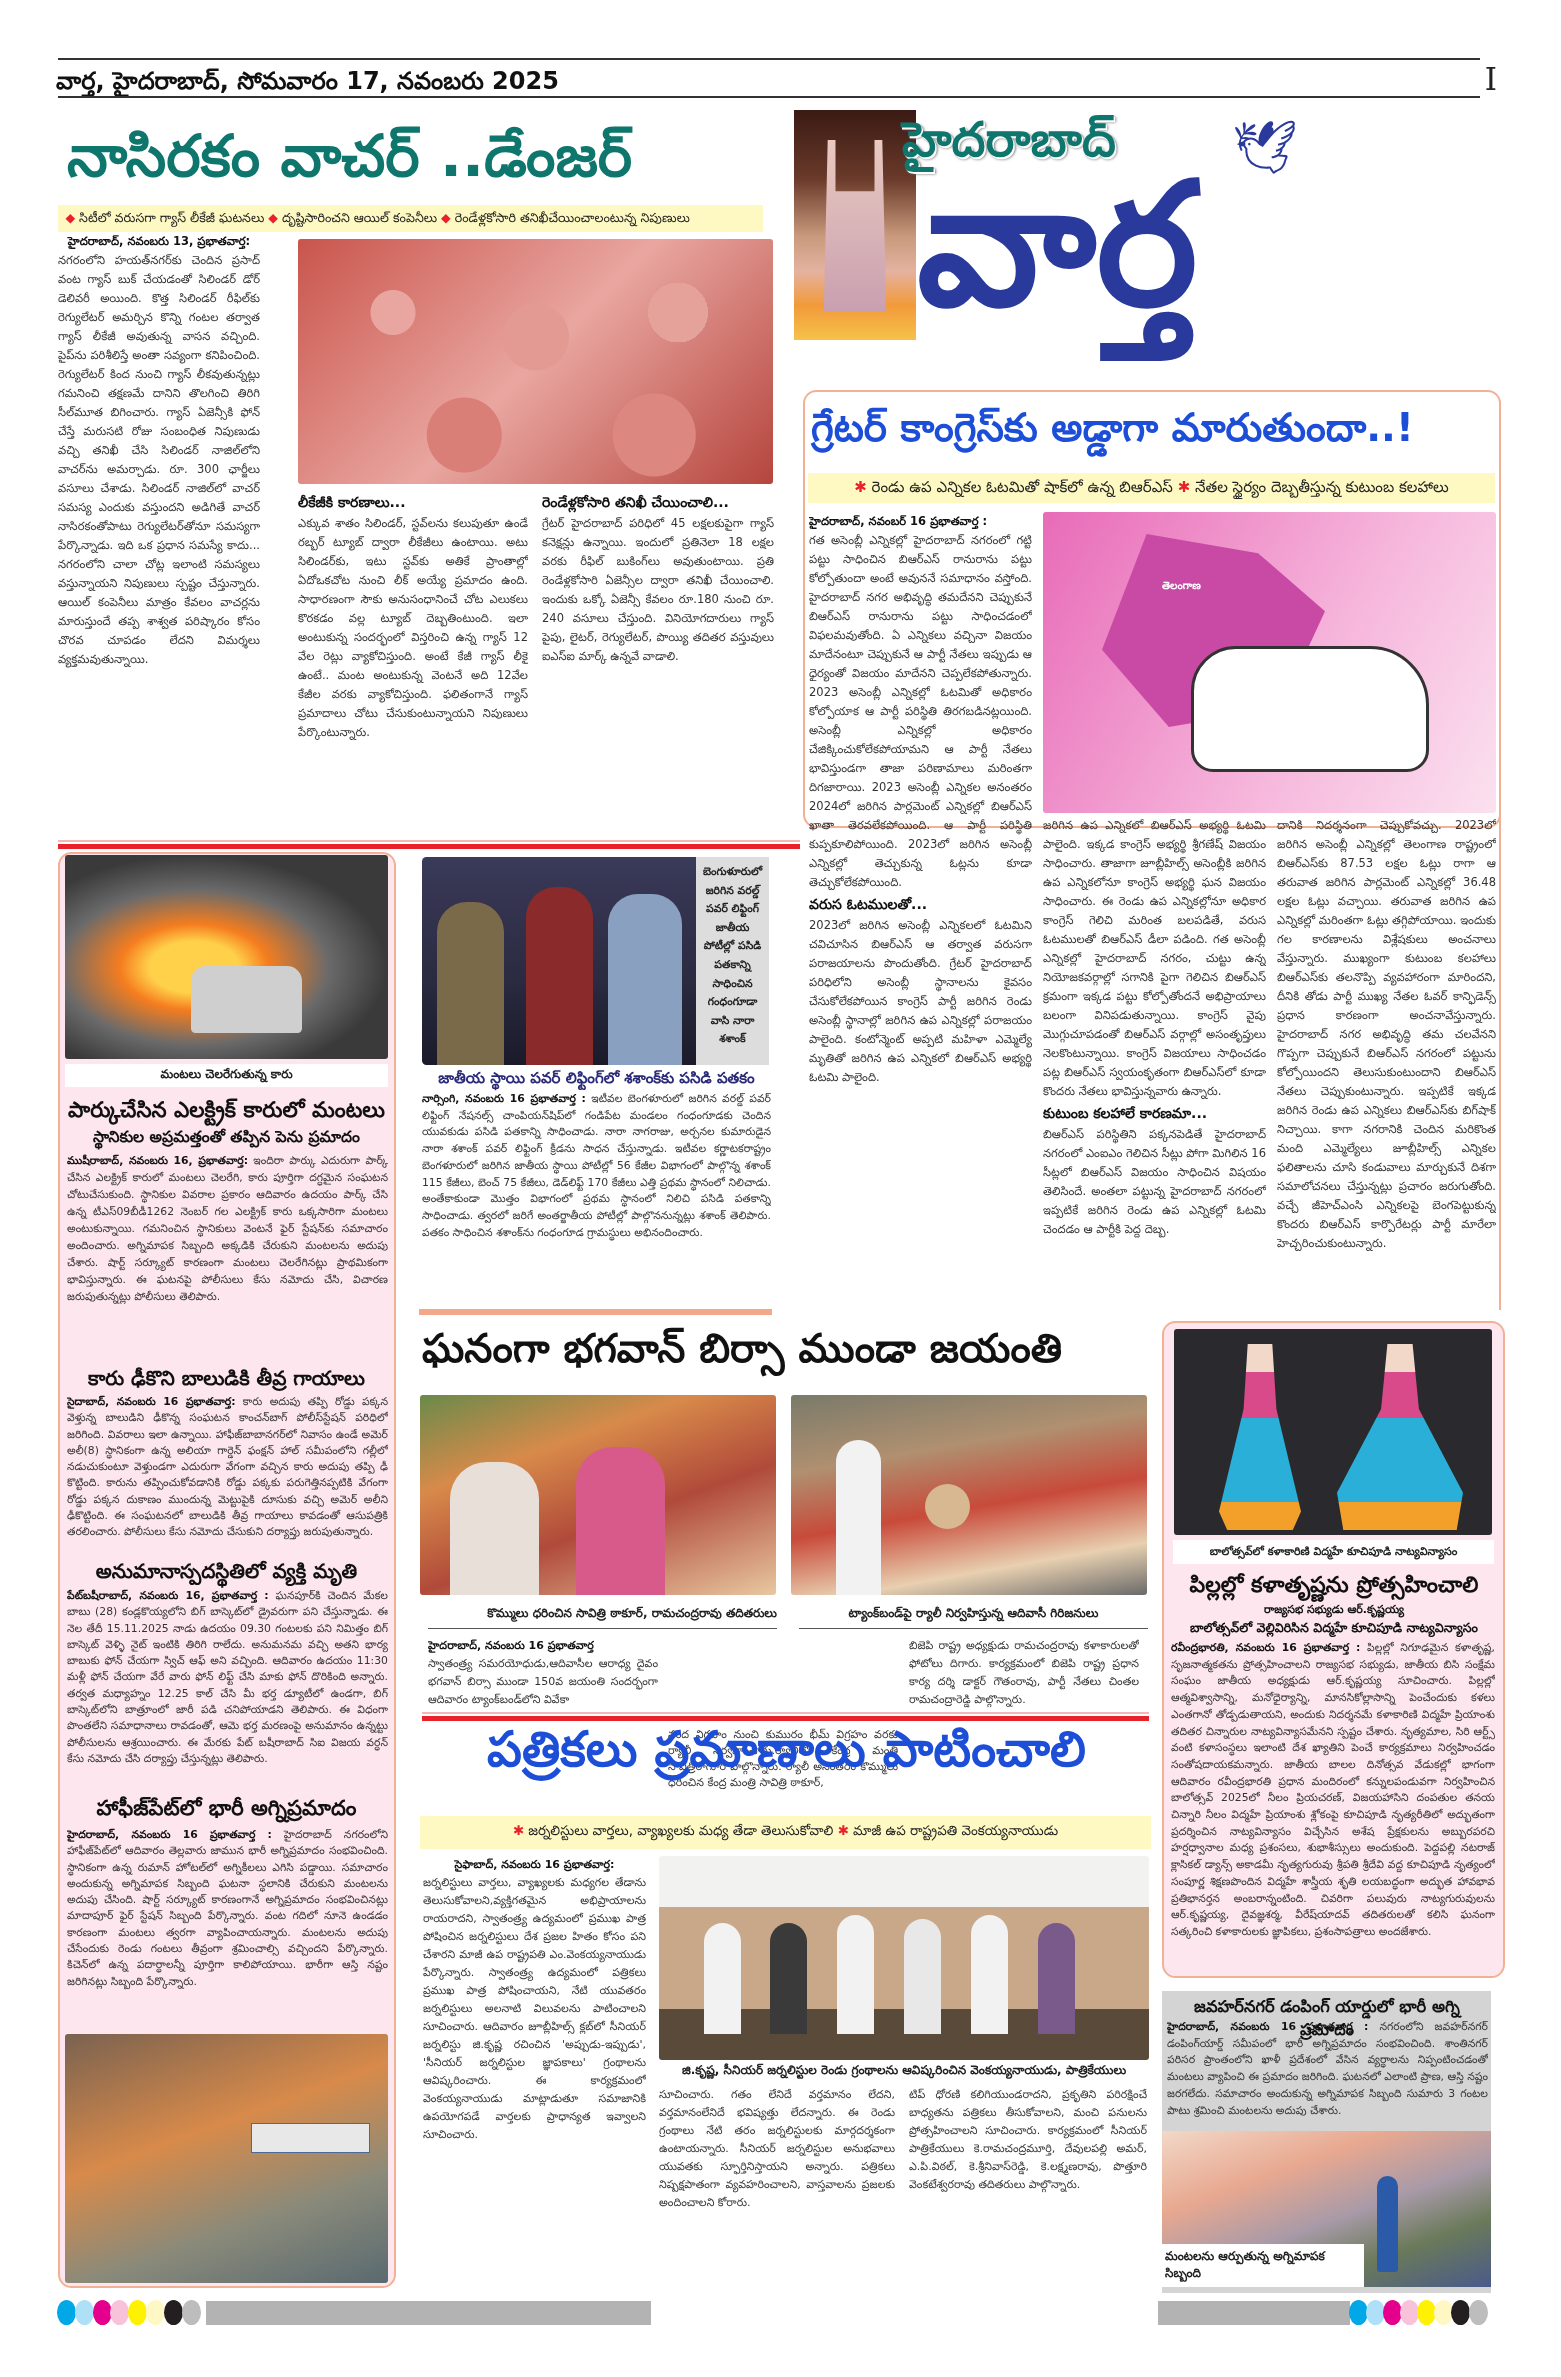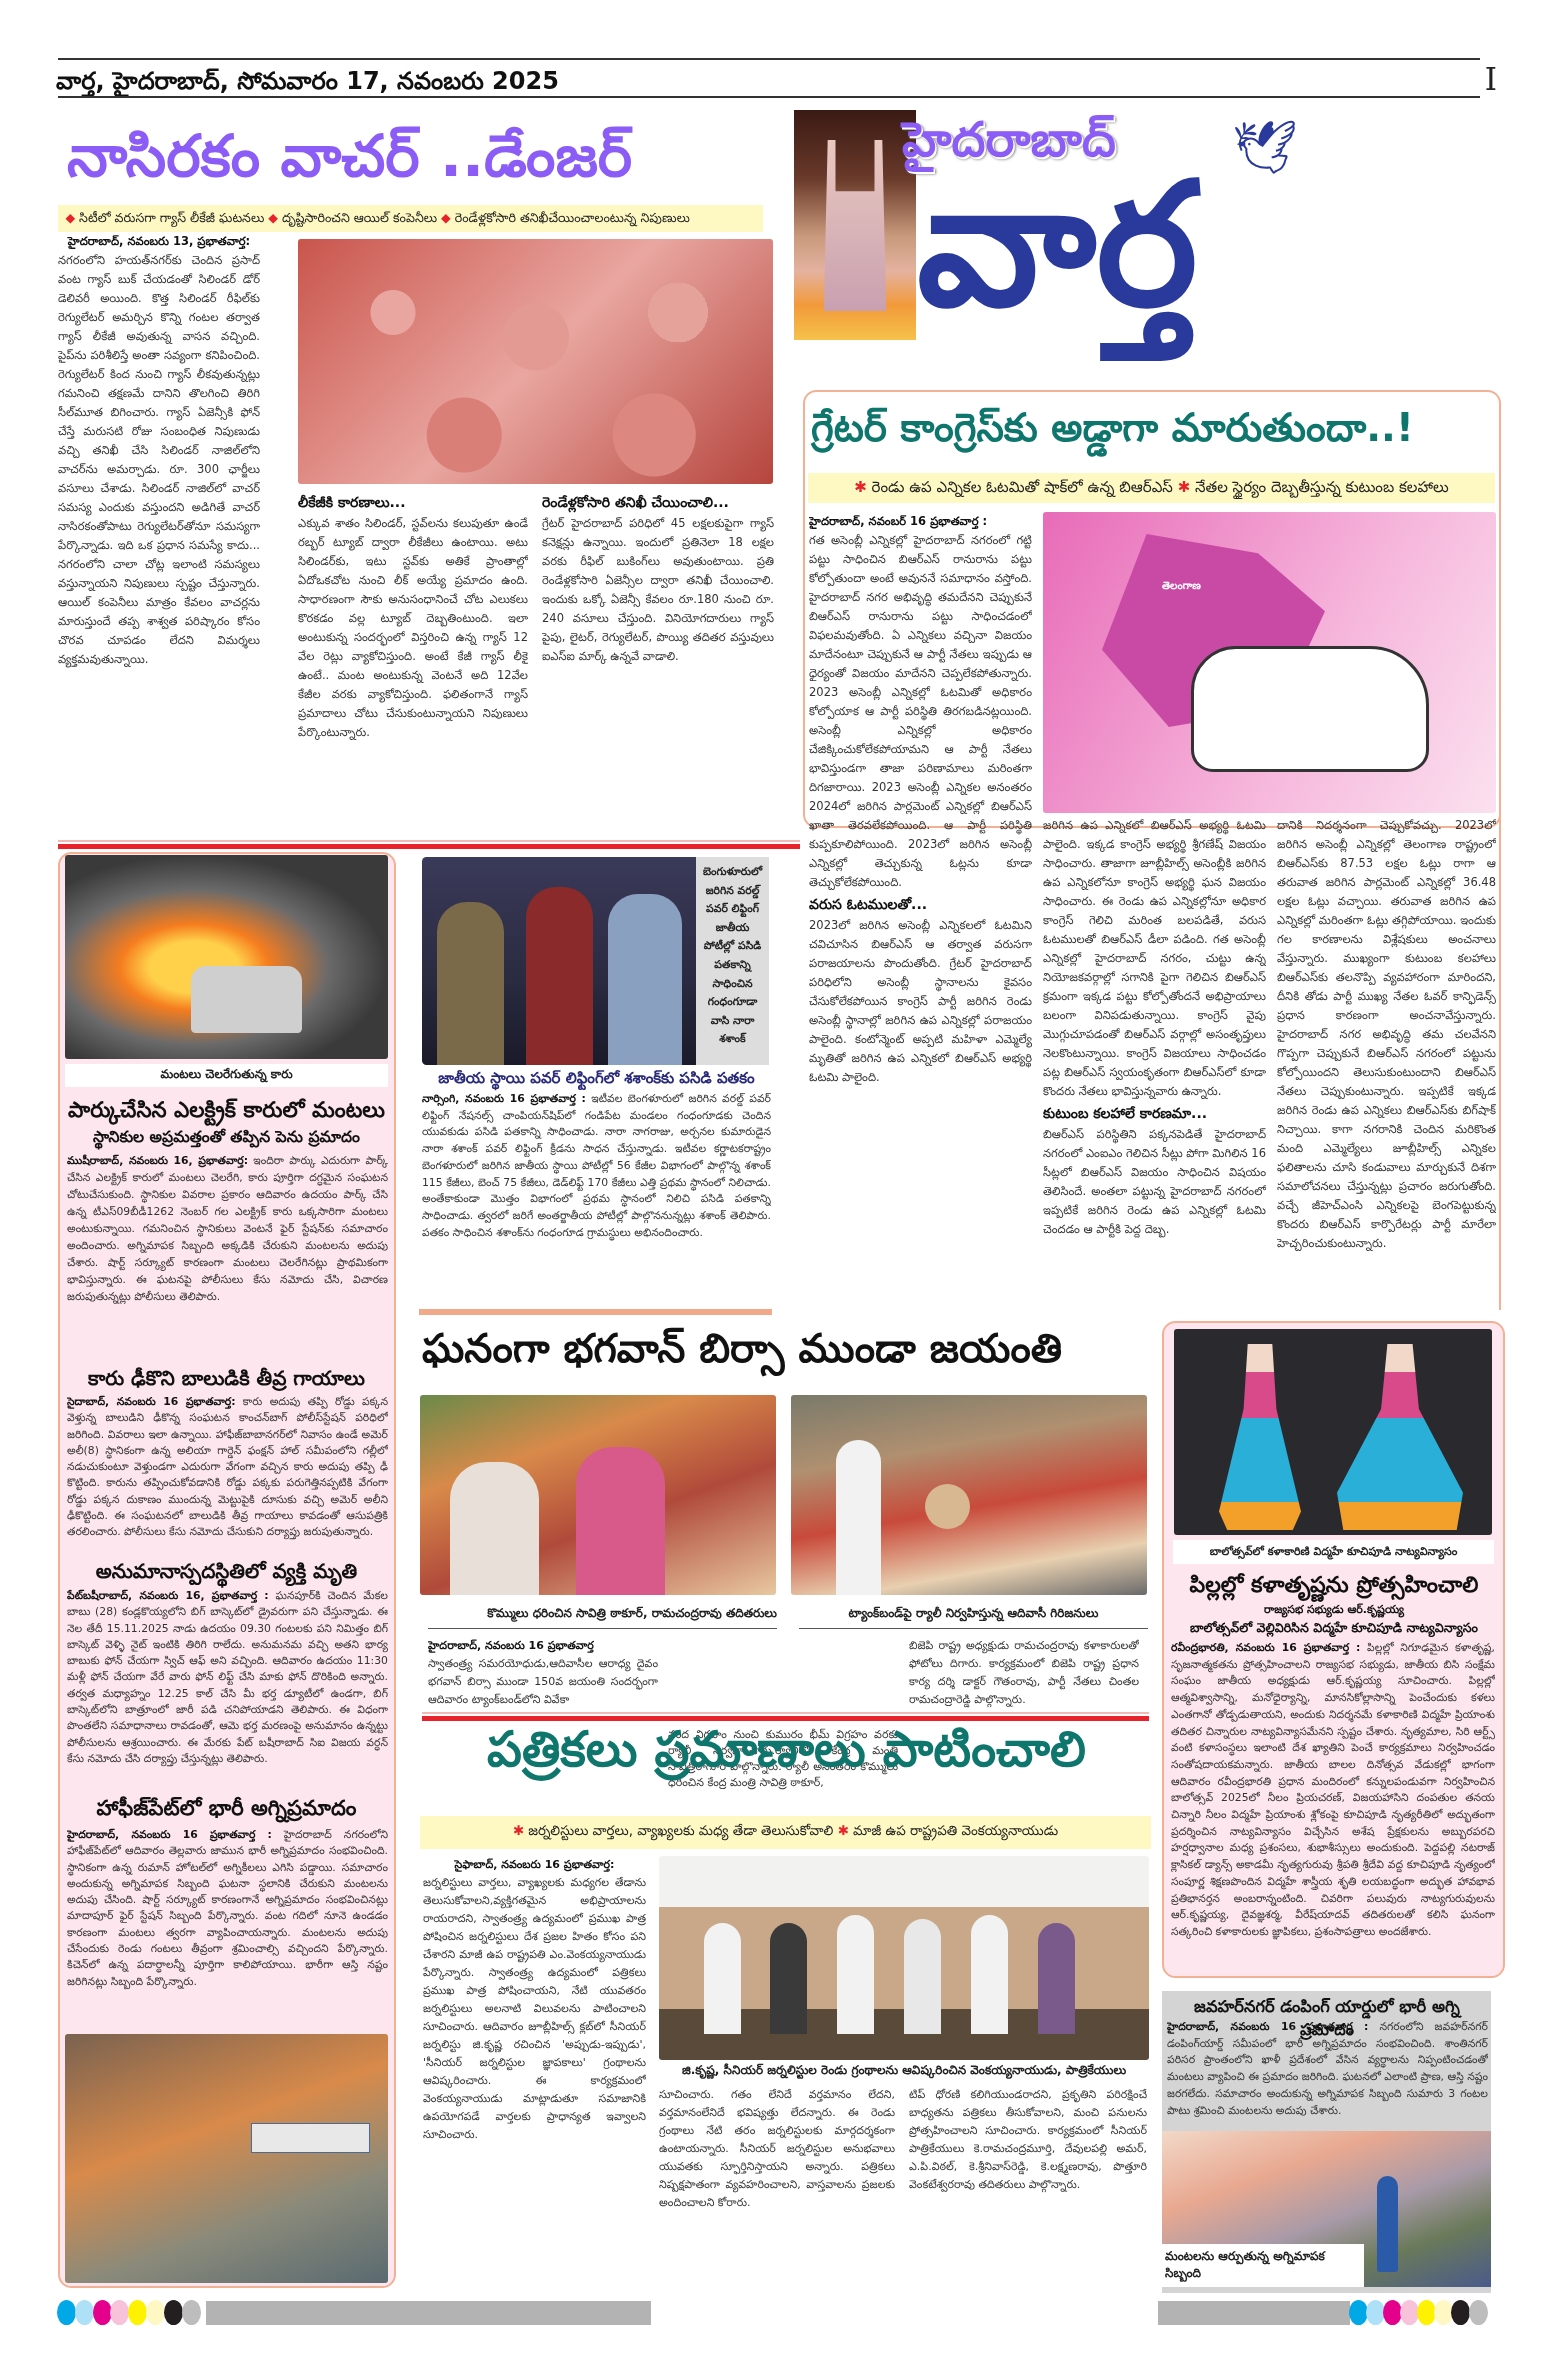--- a/index.html
+++ b/index.html
@@ -1,22 +1,22 @@
 <!DOCTYPE html>
 <html style="font-size:12px"><head>
 <meta charset="utf-8">
 <style>
 *{box-sizing:border-box;margin:0;padding:0}
 body{width:1562px;height:2377px;background:#fff;font-family:"DejaVu Sans",sans-serif;color:#222;position:relative;overflow:hidden}
 .abs{position:absolute}
 .rule{position:absolute;left:45px;right:59px;height:3px;background:#333}
 .masthead-date{position:absolute;left:56px;top:58px;font-size:24px;font-weight:bold;color:#111}
 .page-no{position:absolute;right:65px;top:53px;font-size:31px;font-family:"DejaVu Serif",serif}
-.red-head{color:#8b5cf6;font-weight:bold}
-.blue-head{color:#0f766e;font-weight:bold}
+.red-head{color:#0f766e;font-weight:bold}
+.blue-head{color:#1d4ed8;font-weight:bold}
 .deck{background:#fef9c3;font-size:12.6px;color:#222;padding:4.5px 7.4px;white-space:nowrap;overflow:hidden}
 .deck .star{color:#e8222a;font-weight:bold}
 .body-text{font-size:11.5px;line-height:19px;text-align:justify;color:#333;overflow:hidden}
 .body-text .dl{font-weight:bold;color:#111}
 .sub{font-weight:bold;font-size:14px;color:#111;margin:3px 0 1.5px}
 .photo{position:absolute;overflow:hidden;border-radius:3px}
 .caption{font-size:12px;font-weight:bold;color:#222;text-align:center}
 .pinkbox{position:absolute;background:#fde6ee;border:2.2px solid #f2b195;border-radius:13.4px}
 .redbar{position:absolute;height:9px;background:linear-gradient(#f5b6b6 0 2.2px,#fff 2.2px 3.7px,#e8222a 3.7px 9px)}
 .col{position:absolute}

